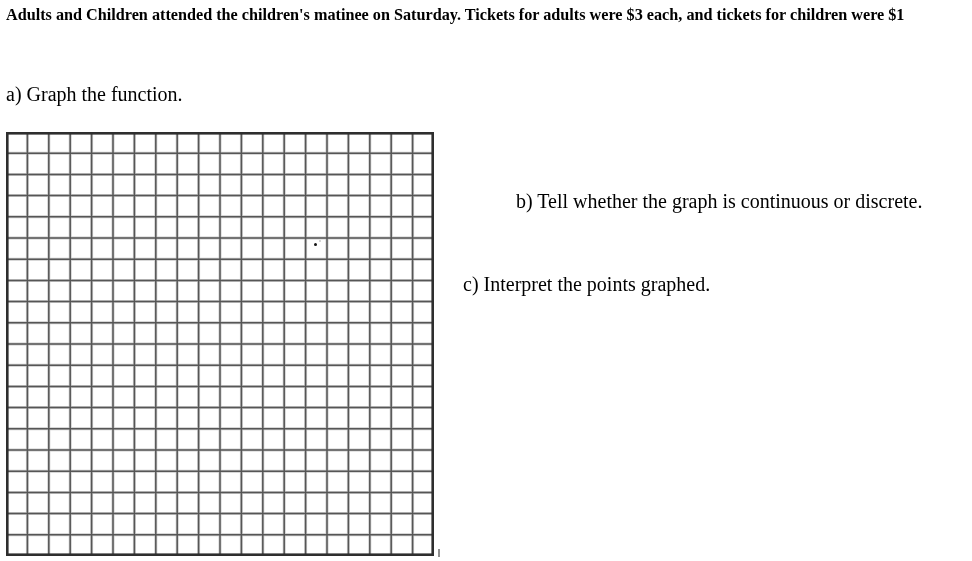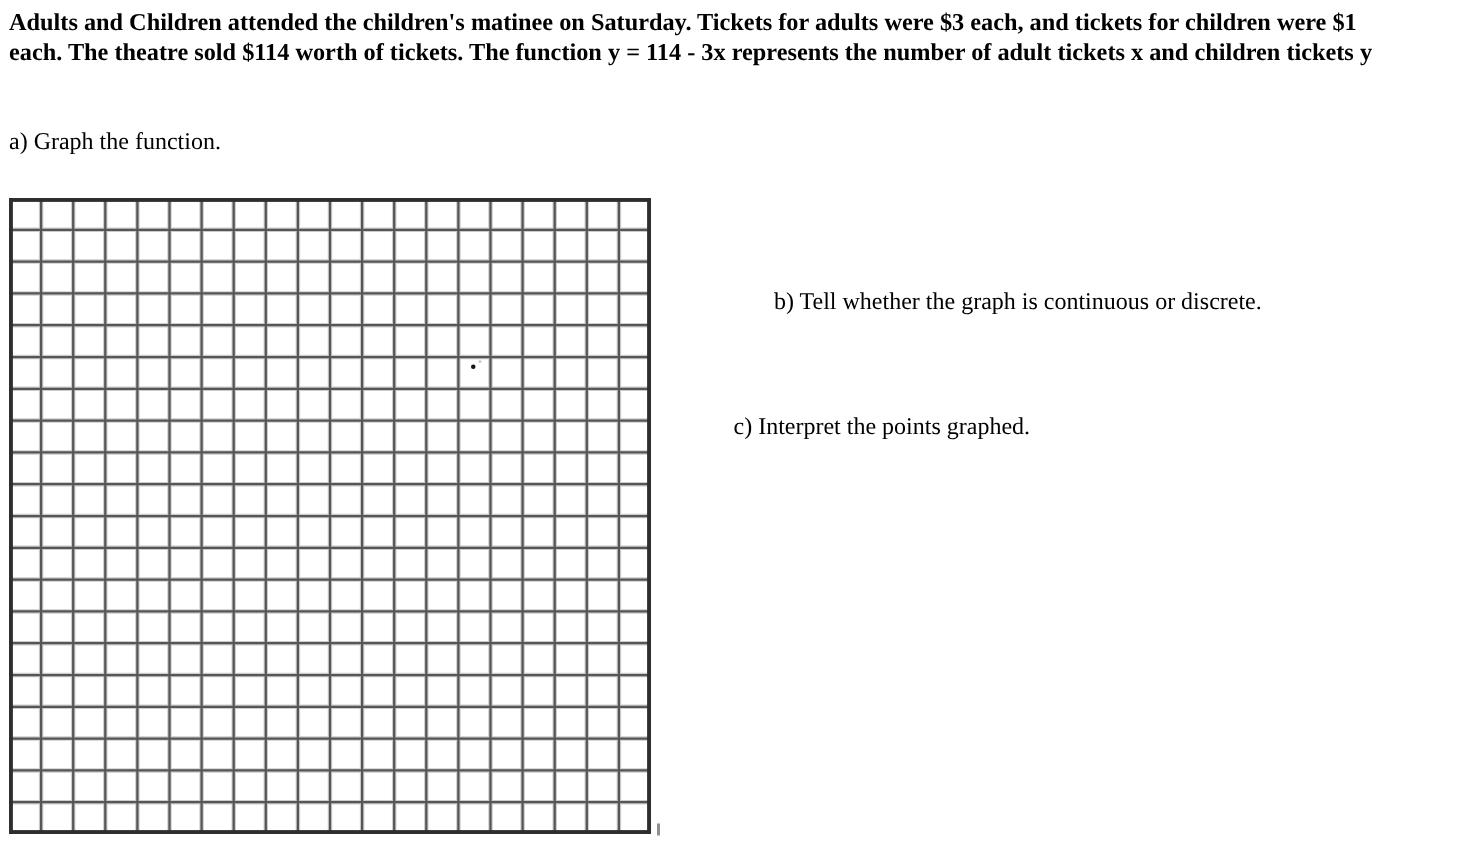--- a/index.html
+++ b/index.html
@@ -22,27 +22,27 @@
     top: 6px;
     font-size: 16.2px;
     line-height: 19.6px;
     font-weight: bold;
   }
   .statement .line {
     white-space: nowrap;
   }
 
   .part-label {
-    font-size: 16px;
+    font-size: 20px;
     line-height: 19.6px;
     white-space: nowrap;
   }
   .part-a { left: 6px;   top: 85px;  }
   .part-b { left: 516px; top: 192px; }
-  .part-c { left: 489px; top: 275px; }
+  .part-c { left: 463px; top: 275px; }
 
   .grid-wrap {
     left: 6px;
     top: 132px;
     width: 428px;
     height: 424px;
   }
   .grid-wrap svg {
     display: block;
     width: 100%;
@@ -72,21 +72,20 @@
     width: 2px;
     height: 8px;
     background: #909090;
   }
 </style>
 </head>
 <body>
 
 <div class="abs statement">
   <div class="line">Adults and Children attended the children's matinee on Saturday. Tickets for adults were $3 each, and tickets for children were $1</div>
-  <div class="line">each. The theatre sold $114 worth of tickets. The function y = 114 - 3x represents the number of adult tickets x and children tickets y</div>
 </div>
 
 <div class="abs part-label part-a">a) Graph the function.</div>
 
 <div class="abs grid-wrap">
   <svg id="grid-svg" xmlns="http://www.w3.org/2000/svg" viewBox="0 0 428 424">
       <path d="M21.40 0V424M42.80 0V424M64.20 0V424M85.60 0V424M107.00 0V424M128.40 0V424M149.80 0V424M171.20 0V424M192.60 0V424M214.00 0V424M235.40 0V424M256.80 0V424M278.20 0V424M299.60 0V424M321.00 0V424M342.40 0V424M363.80 0V424M385.20 0V424M406.60 0V424M0 21.20H428M0 42.40H428M0 63.60H428M0 84.80H428M0 106.00H428M0 127.20H428M0 148.40H428M0 169.60H428M0 190.80H428M0 212.00H428M0 233.20H428M0 254.40H428M0 275.60H428M0 296.80H428M0 318.00H428M0 339.20H428M0 360.40H428M0 381.60H428M0 402.80H428" stroke="#cccccc" stroke-width="3" fill="none"></path>
       <path d="M21.40 0V424M42.80 0V424M64.20 0V424M85.60 0V424M107.00 0V424M128.40 0V424M149.80 0V424M171.20 0V424M192.60 0V424M214.00 0V424M235.40 0V424M256.80 0V424M278.20 0V424M299.60 0V424M321.00 0V424M342.40 0V424M363.80 0V424M385.20 0V424M406.60 0V424M0 21.20H428M0 42.40H428M0 63.60H428M0 84.80H428M0 106.00H428M0 127.20H428M0 148.40H428M0 169.60H428M0 190.80H428M0 212.00H428M0 233.20H428M0 254.40H428M0 275.60H428M0 296.80H428M0 318.00H428M0 339.20H428M0 360.40H428M0 381.60H428M0 402.80H428" stroke="#565656" stroke-width="1.5" fill="none"></path>
       <rect x="1.3" y="1.3" width="425.4" height="421.4" stroke="#2e2e2e" stroke-width="2.6" fill="none"></rect>
     </svg>

